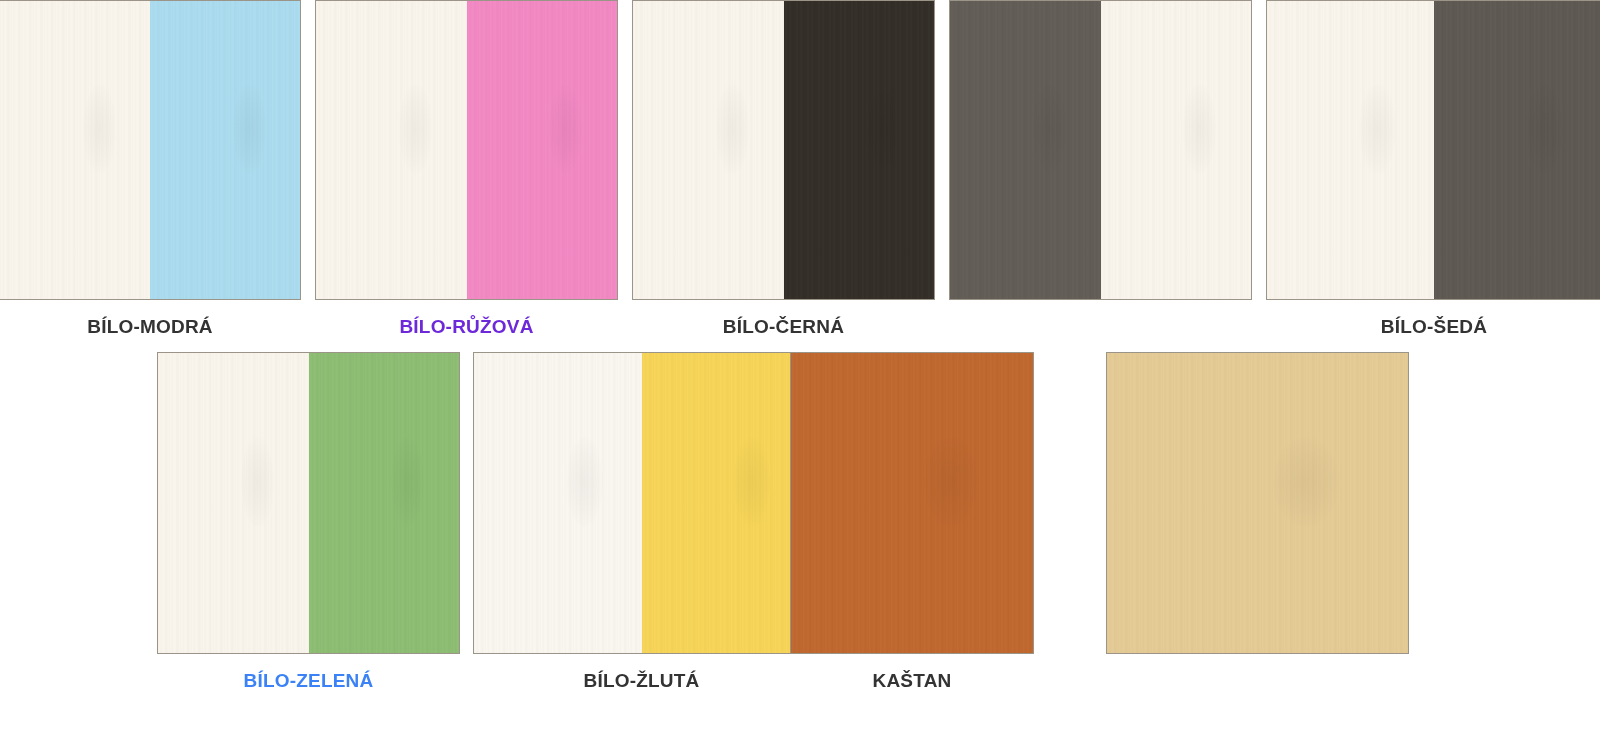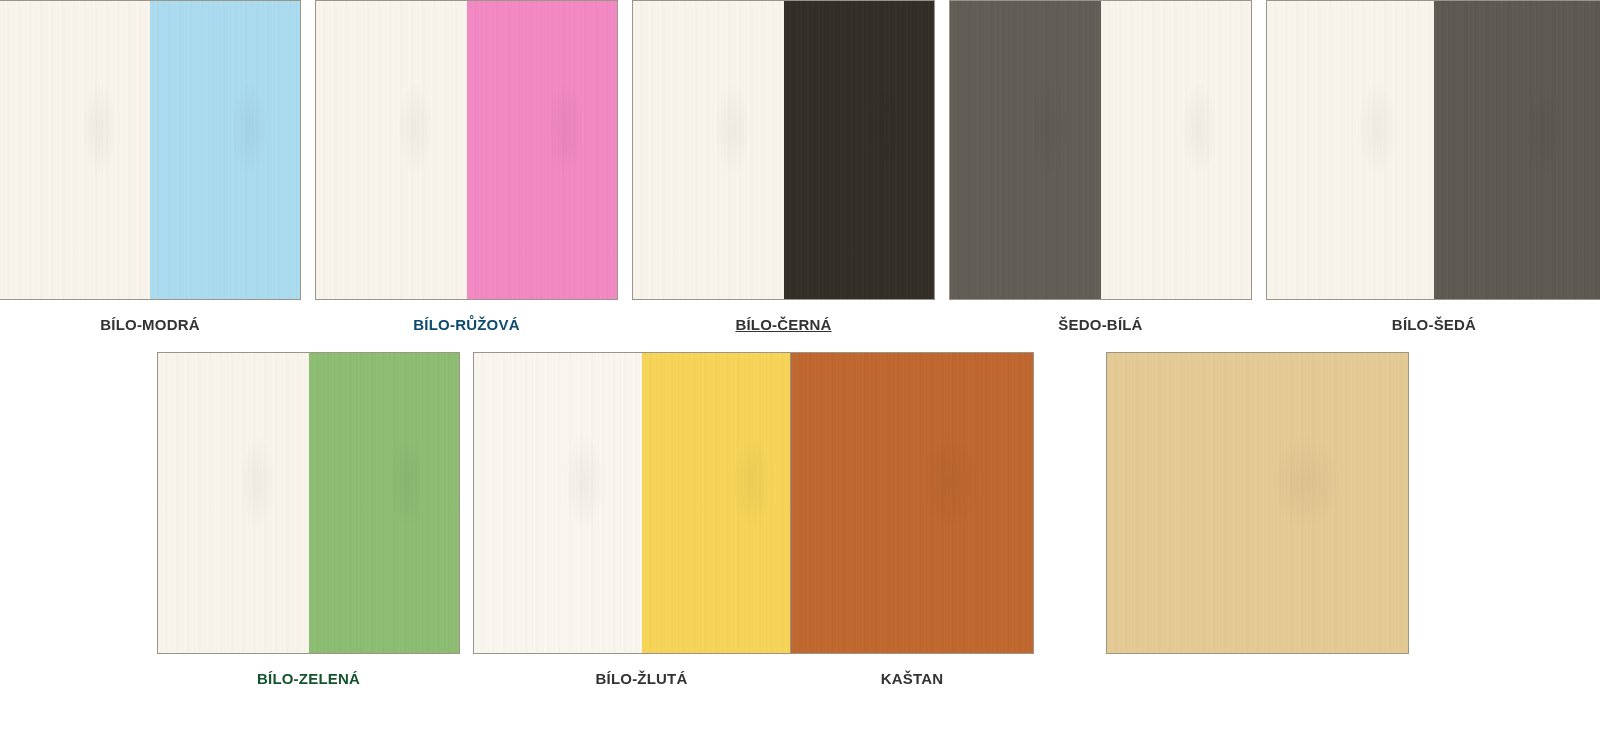--- a/index.html
+++ b/index.html
@@ -77,21 +77,21 @@
     border-radius: 50%;
     background: radial-gradient(ellipse at center,
                 rgba(0,0,0,0.040) 0%,
                 rgba(0,0,0,0.018) 45%,
                 rgba(0,0,0,0) 78%);
     pointer-events: none;
   }
 
   .caption {
     margin-top: 16px;
-    font-size: 15px;
+    font-size: 19px;
     font-weight: bold;
     letter-spacing: 0.2px;
     color: #333333;
     text-align: center;
     line-height: 1.15;
     white-space: pre-line;
     width: 100%;
   }
 </style>
 </head>
@@ -104,49 +104,48 @@
         <div class="panel" style="background: rgb(250, 245, 236);"></div>
         <div class="panel" style="background: rgb(171, 220, 239);"></div>
       </div>
       <div class="caption" style="color: rgb(51, 51, 51);">BÍLO-MODRÁ</div>
     </div>
     <div class="swatch" style="left: 315px; top: 0px; width: 303px;">
       <div class="panel-box" style="height: 300px; border-color: rgb(154, 148, 137);">
         <div class="panel" style="background: rgb(250, 245, 236);"></div>
         <div class="panel" style="background: rgb(243, 137, 196);"></div>
       </div>
-      <div class="caption" style="color: #0c4a6e;">BÍLO-RŮŽOVÁ</div>
+      <div class="caption" style="color: #6d28d9;">BÍLO-RŮŽOVÁ</div>
     </div>
     <div class="swatch" style="left: 632px; top: 0px; width: 303px;">
       <div class="panel-box" style="height: 300px; border-color: rgb(154, 148, 137);">
         <div class="panel" style="background: rgb(250, 245, 236);"></div>
         <div class="panel" style="background: rgb(51, 46, 39);"></div>
       </div>
-      <div class="caption" style="color: rgb(51, 51, 51); text-decoration: underline;">BÍLO-ČERNÁ</div>
+      <div class="caption" style="color: rgb(51, 51, 51);">BÍLO-ČERNÁ</div>
     </div>
     <div class="swatch" style="left: 949px; top: 0px; width: 303px;">
       <div class="panel-box" style="height: 300px; border-color: rgb(154, 148, 137);">
         <div class="panel" style="background: rgb(98, 93, 86);"></div>
         <div class="panel" style="background: rgb(250, 245, 236);"></div>
       </div>
-      <div class="caption" style="color: rgb(51, 51, 51);">ŠEDO-BÍLÁ</div>
     </div>
     <div class="swatch" style="left: 1266px; top: 0px; width: 336px;">
       <div class="panel-box" style="height: 300px; border-color: rgb(154, 148, 137);">
         <div class="panel" style="background: rgb(250, 245, 236);"></div>
         <div class="panel" style="background: rgb(94, 89, 82);"></div>
       </div>
       <div class="caption" style="color: rgb(51, 51, 51);">BÍLO-ŠEDÁ</div>
     </div>
     <div class="swatch" style="left: 157px; top: 352px; width: 303px;">
       <div class="panel-box" style="height: 302px; border-color: rgb(154, 148, 137);">
         <div class="panel" style="background: rgb(250, 245, 236);"></div>
         <div class="panel" style="background: rgb(141, 190, 115);"></div>
       </div>
-      <div class="caption" style="color: #14532d;">BÍLO-ZELENÁ</div>
+      <div class="caption" style="color: #3b82f6;">BÍLO-ZELENÁ</div>
     </div>
     <div class="swatch" style="left: 473px; top: 352px; width: 337px;">
       <div class="panel-box" style="height: 302px; border-color: rgb(154, 148, 137);">
         <div class="panel" style="background: rgb(250, 247, 241);"></div>
         <div class="panel" style="background: rgb(247, 213, 88);"></div>
       </div>
       <div class="caption" style="color: rgb(51, 51, 51);">BÍLO-ŽLUTÁ</div>
     </div>
     <div class="swatch" style="left: 790px; top: 352px; width: 244px;">
       <div class="panel-box" style="height: 302px; border-color: rgb(154, 148, 137);">

